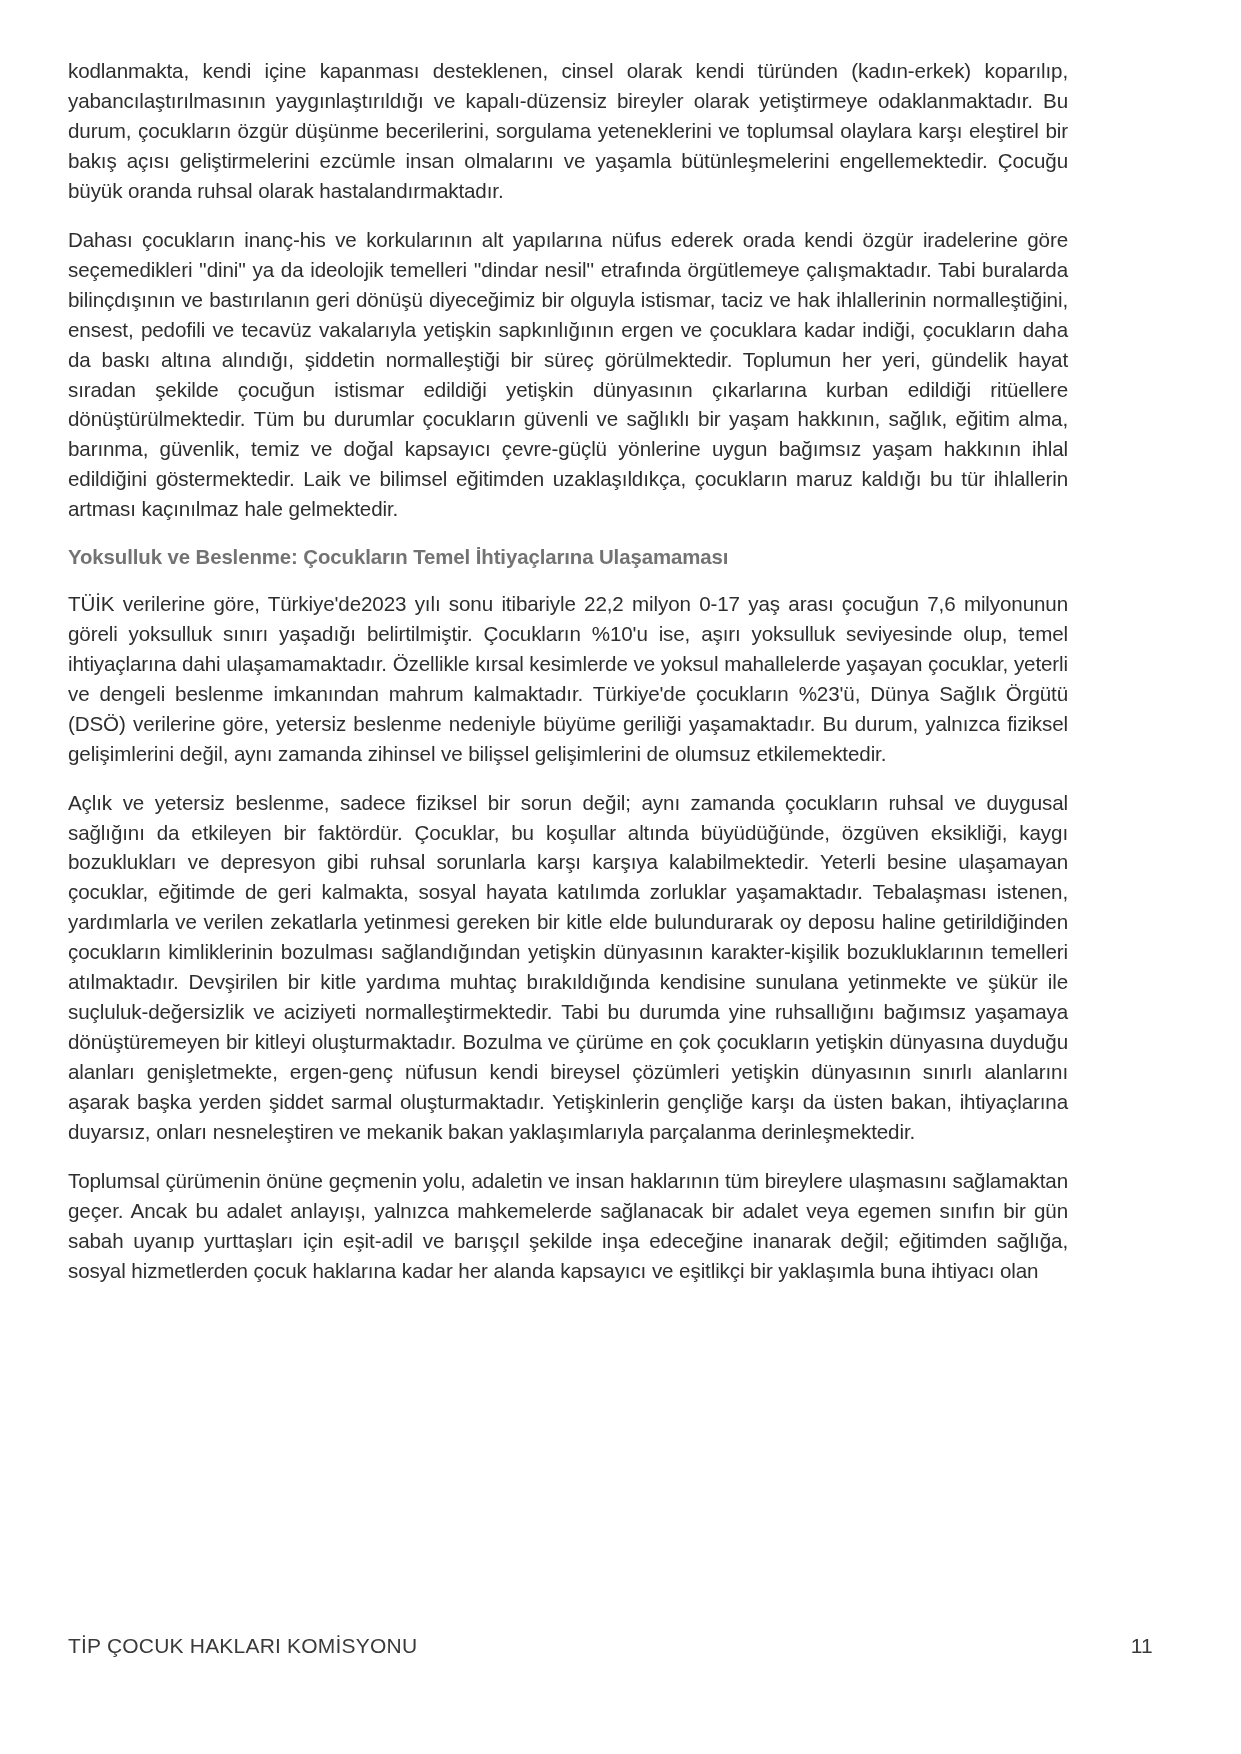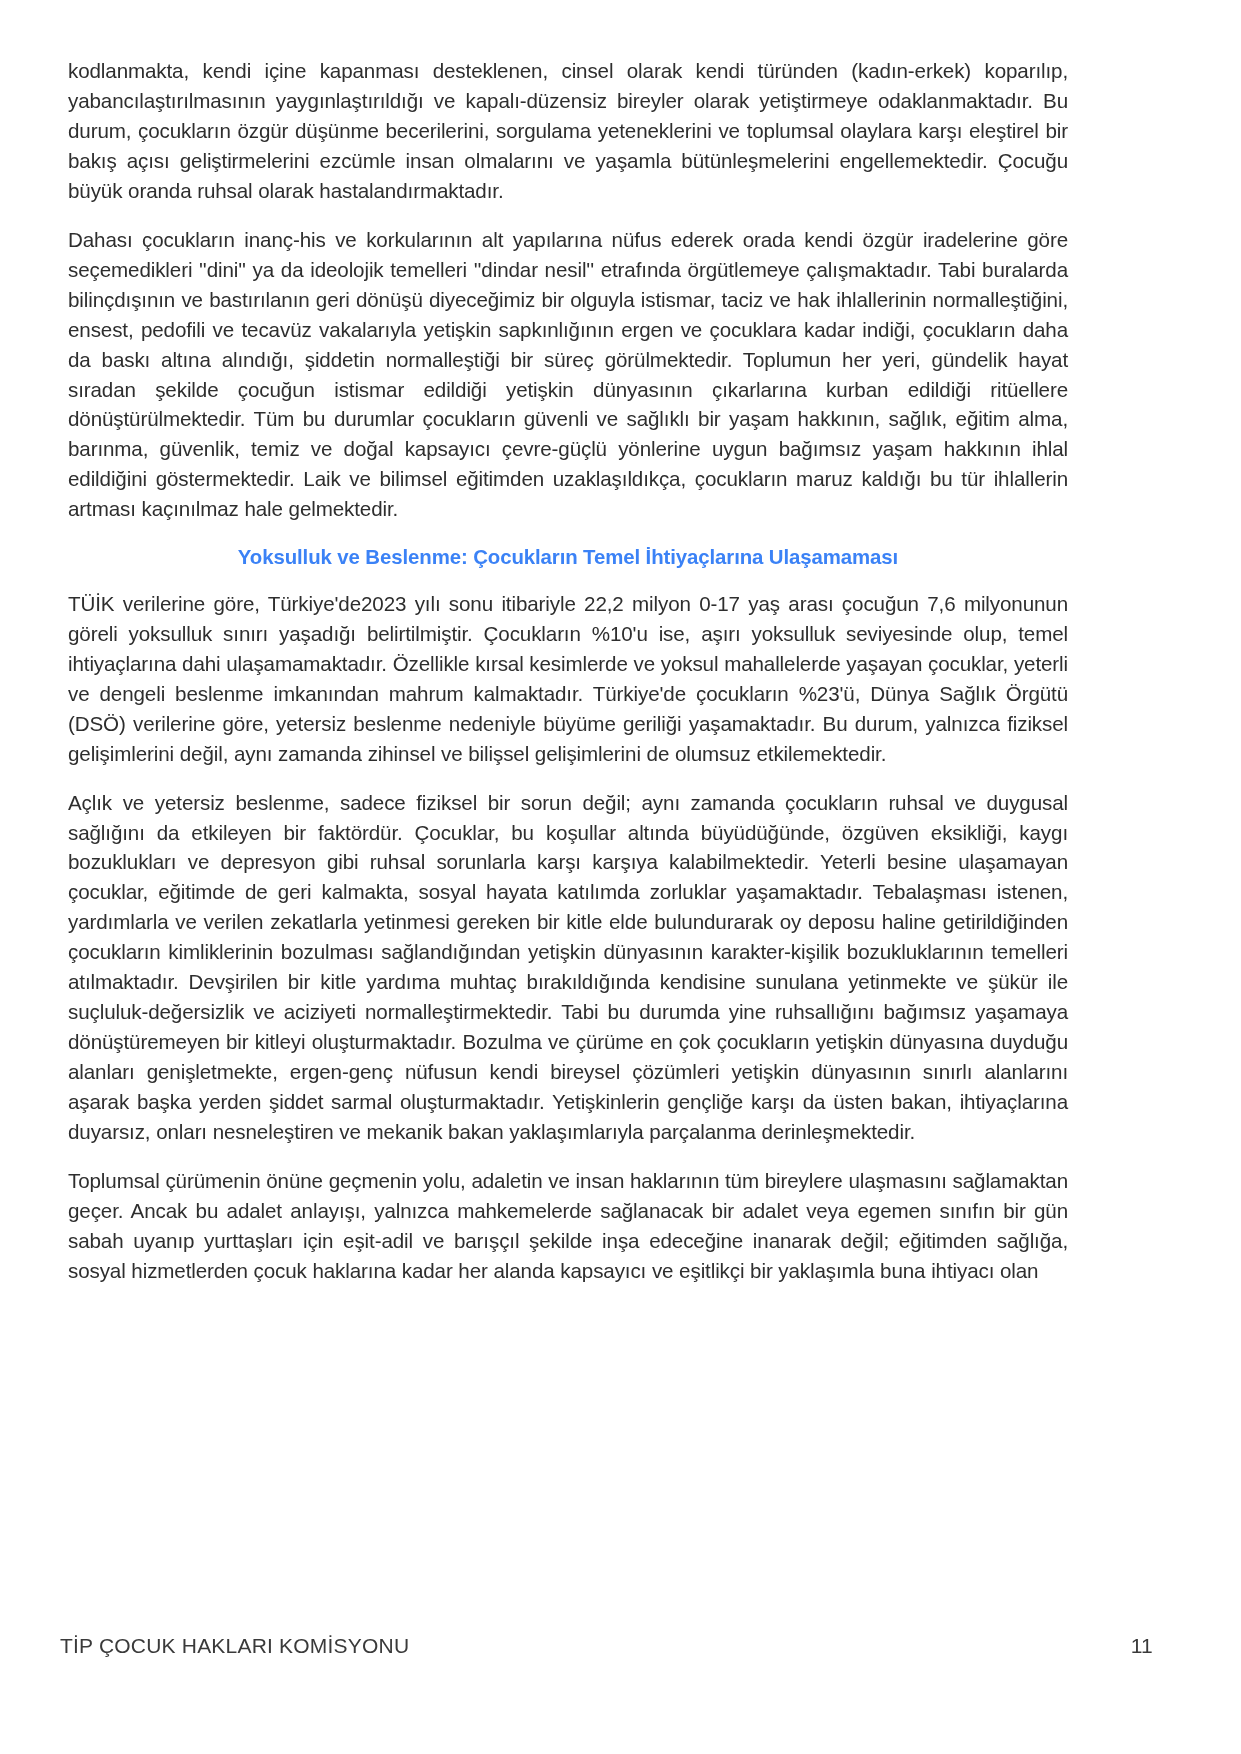--- a/index.html
+++ b/index.html
@@ -38,28 +38,28 @@
 
   p.body-text:last-of-type {
     margin-bottom: 12px;
   }
 
   h2.section-heading {
     margin: 0 0 17px 0;
     font-size: 20.4px;
     line-height: 1.4;
     font-weight: bold;
-    color: #3b82f6;
-    text-align: center;
+    color: #737373;
+    text-align: left;
     letter-spacing: -0.1px;
   }
 
   .footer {
     position: absolute;
-    left: 60px;
+    left: 68px;
     right: 88px;
     bottom: 46px;
     display: flex;
     align-items: flex-end;
     justify-content: space-between;
     font-size: 21px;
     line-height: 1.2;
     color: #3a3a3a;
     letter-spacing: 0.2px;
   }

